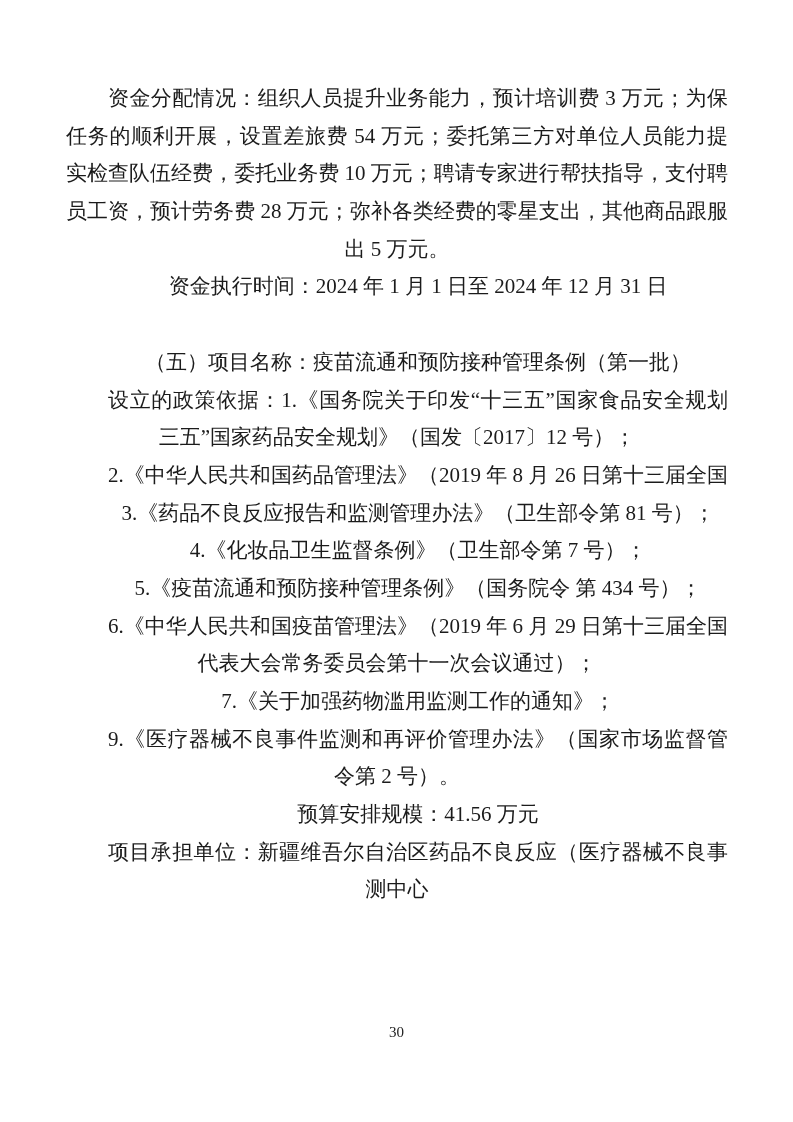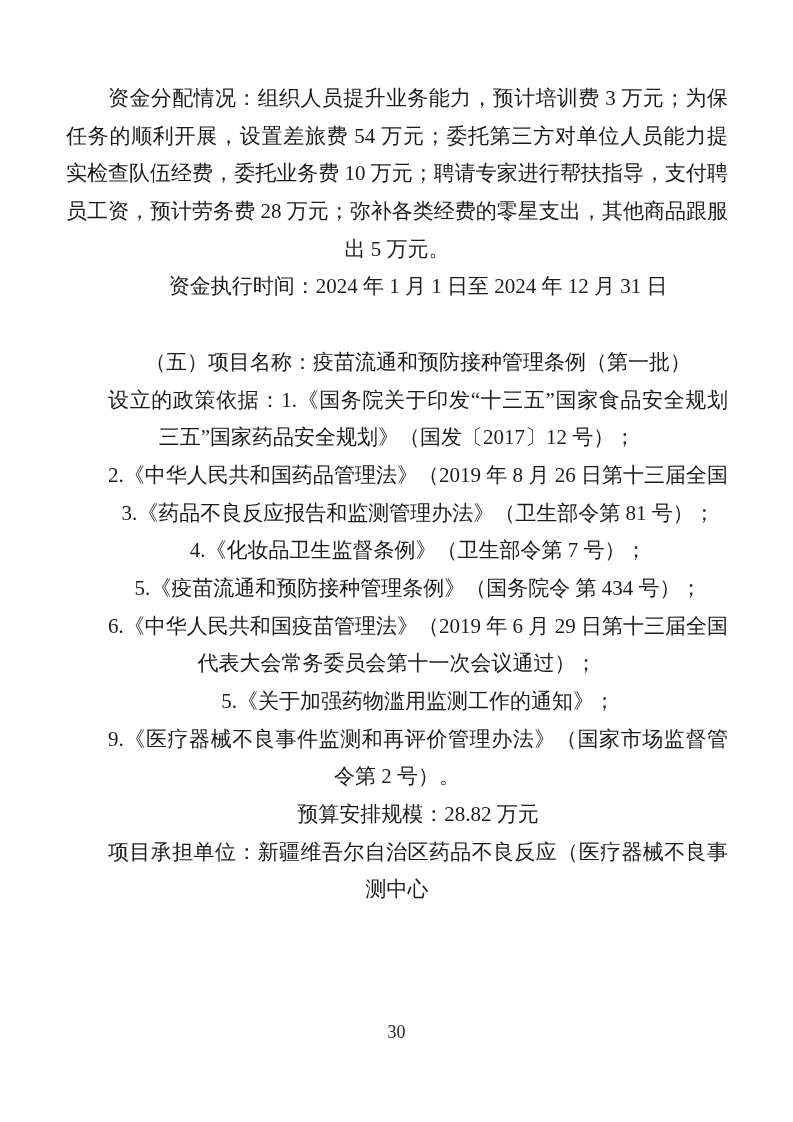--- a/index.html
+++ b/index.html
@@ -46,21 +46,21 @@
   }
   .line.blank {
     height: 37.7px;
   }
   .footer {
     position: absolute;
     left: 0;
     top: 1022px;
     width: 793px;
     text-align: center;
-    font-size: 18px;
+    font-size: 15px;
     line-height: 20px;
     color: #222222;
   }
 </style>
 </head>
 <body>
 
 <div class="page">
   <div class="content">
       <div class="paragraph">
@@ -93,28 +93,28 @@
         <div class="line first">4.《化妆品卫生监督条例》（卫生部令第 7 号）；</div>
       </div>
       <div class="paragraph">
         <div class="line first">5.《疫苗流通和预防接种管理条例》（国务院令 第 434 号）；</div>
       </div>
       <div class="paragraph">
         <div class="line first justify">6.《中华人民共和国疫苗管理法》（2019 年 6 月 29 日第十三届全国人民</div>
         <div class="line">代表大会常务委员会第十一次会议通过）；</div>
       </div>
       <div class="paragraph">
-        <div class="line first">5.《关于加强药物滥用监测工作的通知》；</div>
+        <div class="line first">7.《关于加强药物滥用监测工作的通知》；</div>
       </div>
       <div class="paragraph">
         <div class="line first justify">9.《医疗器械不良事件监测和再评价管理办法》（国家市场监督管理总局</div>
         <div class="line">令第 2 号）。</div>
       </div>
       <div class="paragraph">
-        <div class="line first">预算安排规模：28.82 万元</div>
+        <div class="line first">预算安排规模：41.56 万元</div>
       </div>
       <div class="paragraph">
         <div class="line first justify">项目承担单位：新疆维吾尔自治区药品不良反应（医疗器械不良事件）监</div>
         <div class="line">测中心</div>
       </div>
     </div>
   <div class="footer">30</div>
 </div>
 
 </body></html>

